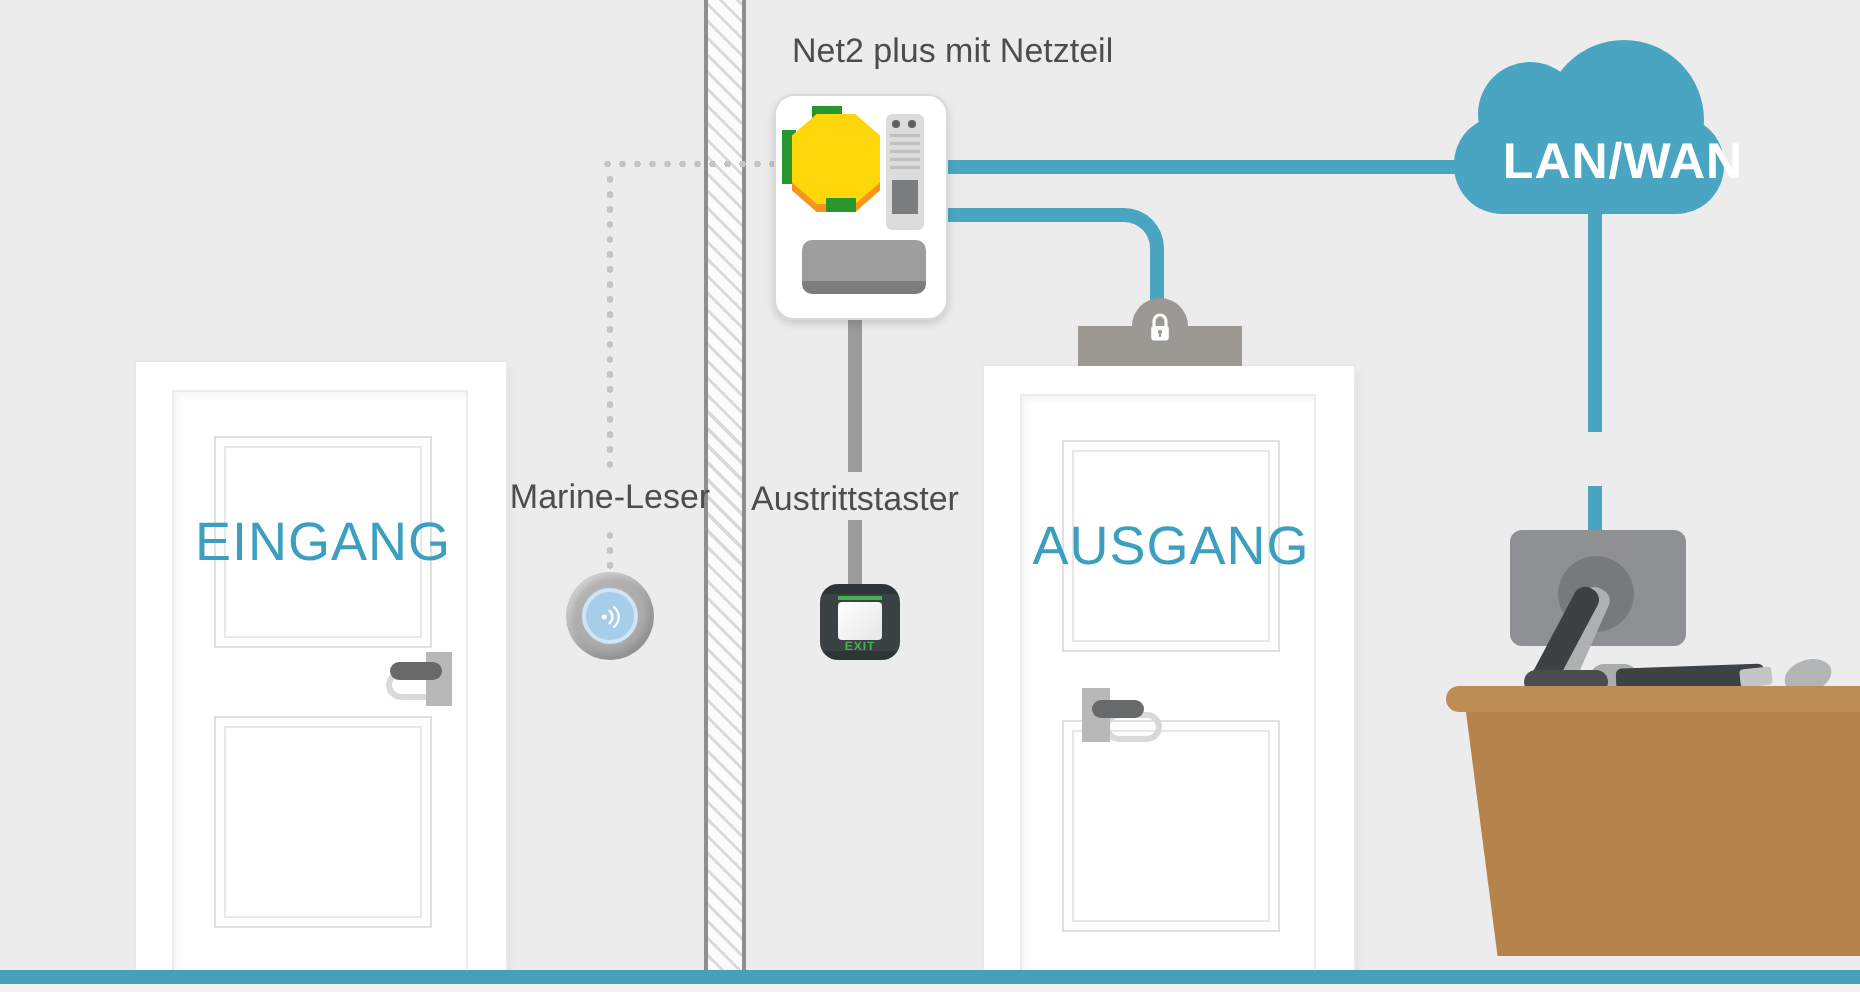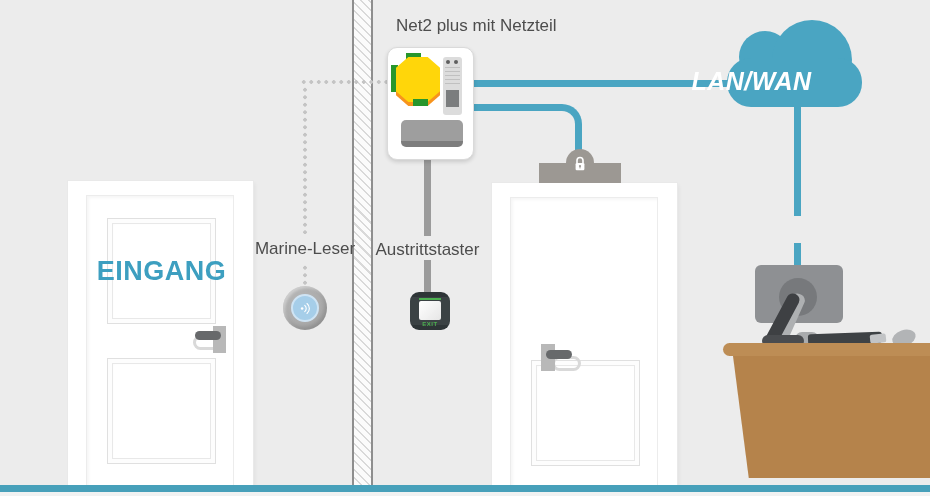--- a/index.html
+++ b/index.html
@@ -25,21 +25,21 @@
 
   
   .teal{background:#4aa5c2;}
   .elbow{border-top:7px solid #4aa5c2;border-right:7px solid #4aa5c2;border-top-right-radius:20px;}
   .grayline{background:#9b9b9b;}
 
   
   .door-frame{background:#ffffff;box-shadow:0 0 0 1px #e9e9e9, 2px 2px 4px rgba(0,0,0,0.05);}
   .door-leaf{background:#ffffff;box-shadow:0 0 0 1px #ececec, inset 2px 2px 3px rgba(0,0,0,0.04);}
   .door-panel{background:#ffffff;border:1px solid #e0e0e0;box-shadow:inset 0 0 0 4px #fdfdfd, inset 0 0 0 5px #e8e8e8, inset 3px 3px 4px rgba(0,0,0,0.05);}
-  .door-word{font-size:27px;font-weight:bold;color:#3d9fc0;letter-spacing:.5px;}
+  .door-word{font-size:27px;font-weight:normal;color:#3d9fc0;letter-spacing:.5px;}
   .handle-plate{background:#b8b8b8;}
   .handle-loop{border:3px solid #d9d9d9;border-radius:8px;background:transparent;}
   .handle-lever{background:#67696b;border-radius:4.5px;}
 
   
   .maglock-bar{background:#9c9893;}
   .maglock-bump{background:#9c9893;border-radius:50%;}
 
   
   .net2-box{background:#ffffff;border:1px solid #dadada;border-radius:10px;box-shadow:0 2px 4px rgba(0,0,0,0.15);}
@@ -108,20 +108,23 @@
       </div>
       <div class="abs door-panel" style="left:20px;top:162px;width:107px;height:104px;"></div>
       <div class="abs handle-loop" style="left:106px;top:139px;width:23px;height:9px;"></div>
       <div class="abs handle-plate" style="left:126px;top:130px;width:13px;height:27px;"></div>
       <div class="abs handle-lever" style="left:108px;top:135px;width:26px;height:9px;"></div>
     </div>
   </div>
 
   <div class="abs door-frame" style="left:492px;top:183px;width:185px;height:302px;">
     <div class="abs door-leaf" style="left:19px;top:15px;width:146px;height:287px;">
+      <div class="abs door-panel center" style="left:20px;top:22px;width:107px;height:104px;">
+        <span class="door-word">AUSGANG</span>
+      </div>
       <div class="abs door-panel" style="left:20px;top:162px;width:107px;height:104px;"></div>
       <div class="abs handle-loop" style="left:41px;top:158px;width:23px;height:9px;"></div>
       <div class="abs handle-plate" style="left:30px;top:146px;width:14px;height:27px;"></div>
       <div class="abs handle-lever" style="left:35px;top:152px;width:26px;height:9px;"></div>
     </div>
   </div>
 
   <div class="abs maglock-bump" style="left:566px;top:149px;width:28px;height:28px;"></div>
   <div class="abs maglock-bar" style="left:539px;top:163px;width:82px;height:20px;"></div>
   <svg class="abs" style="left:573px;top:156px;" width="14" height="16" viewBox="0 0 14 16">
@@ -158,21 +161,21 @@
 
   <div class="abs exit-device" style="left:410px;top:292px;width:40px;height:38px;">
     <div class="abs exit-strip" style="left:9px;top:6px;width:22px;height:2px;"></div>
     <div class="abs exit-btn" style="left:9px;top:9px;width:22px;height:19px;"></div>
     <div class="abs center exit-word" style="left:0;top:28px;width:40px;height:8px;">EXIT</div>
   </div>
 
   <div class="abs cloud cloud-bump" style="left:739px;top:31px;width:52px;height:52px;"></div>
   <div class="abs cloud cloud-bump" style="left:772px;top:20px;width:80px;height:80px;"></div>
   <div class="abs cloud cloud-base" style="left:727px;top:58px;width:135px;height:49px;"></div>
-  <div class="abs center cloud-word" style="left:684px;top:66px;width:135px;height:30px;font-style:italic;">LAN/WAN</div>
+  <div class="abs center cloud-word" style="left:744px;top:66px;width:135px;height:30px;">LAN/WAN</div>
 
   <div class="abs monitor" style="left:755px;top:265px;width:88px;height:58px;"></div>
   <div class="abs mount" style="left:779px;top:278px;width:38px;height:38px;"></div>
   <div class="abs arm-hl" style="left:782px;top:292px;width:14px;height:56px;transform:rotate(24deg);"></div>
   <div class="abs arm" style="left:776px;top:291px;width:13px;height:57px;transform:rotate(28deg);"></div>
   <div class="abs foot-light" style="left:795px;top:332px;width:24px;height:14px;"></div>
   <div class="abs foot-dark" style="left:762px;top:335px;width:42px;height:12px;"></div>
   <div class="abs keyboard" style="left:808px;top:333px;width:74px;height:11px;transform:rotate(-2deg);"></div>
   <div class="abs kb-end" style="left:870px;top:334px;width:16px;height:9px;transform:rotate(-6deg);"></div>
   <div class="abs mouse" style="left:892px;top:330px;width:24px;height:16px;transform:rotate(-18deg);"></div>

